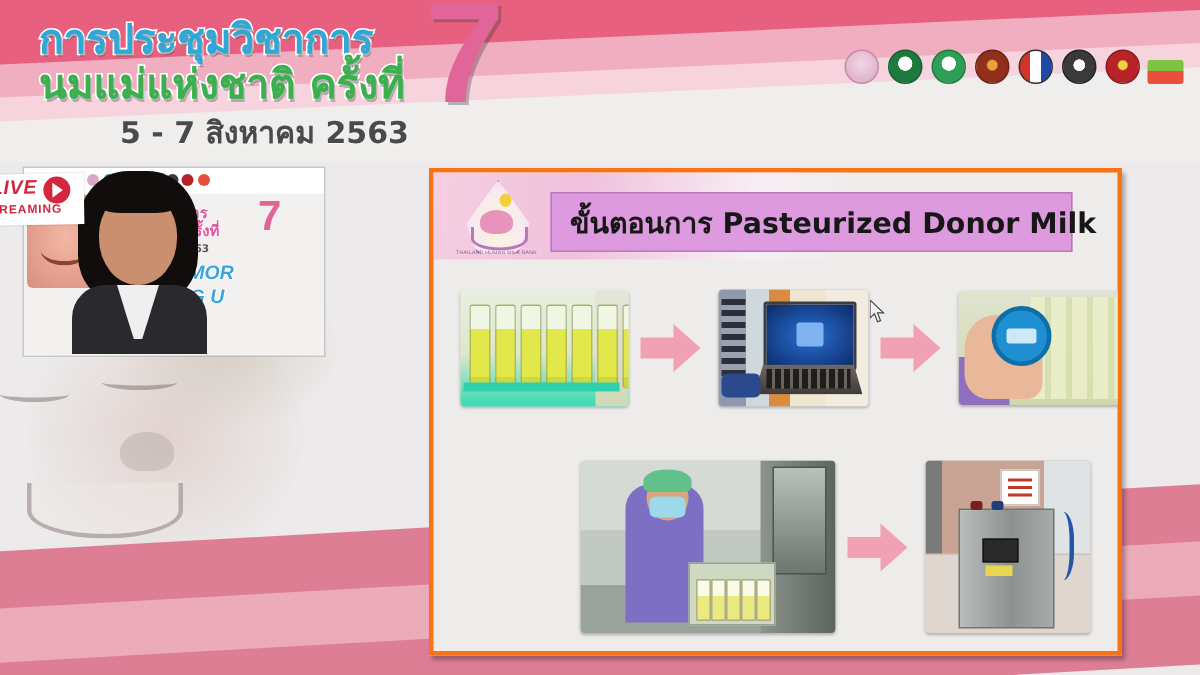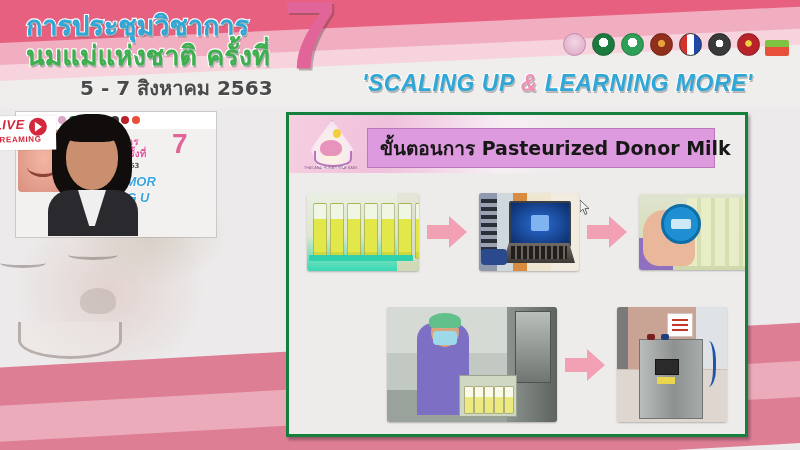--- a/index.html
+++ b/index.html
@@ -136,21 +136,21 @@
        border-left:7px solid #fff;border-top:5px solid transparent;
        border-bottom:5px solid transparent;}
   .live .l2{position:absolute;left:2px;top:19px;font-size:8px;font-weight:bold;
        color:#d2273c;letter-spacing:.6px;}
 
   .speakername{position:absolute;left:48px;top:228px;font-size:14px;
        font-family:"DejaVu Sans",sans-serif;color:#2e2e2e;white-space:nowrap;}
 
   
   .panel{position:absolute;left:286px;top:112px;width:462px;height:325px;
-       background:#eeeceb;border:3px solid #15803d;box-sizing:border-box;
+       background:#eeeceb;border:3px solid #f97316;box-sizing:border-box;
        box-shadow:2px 3px 3px rgba(0,0,0,.3);overflow:hidden;}
   .panel .pinkwash{position:absolute;left:0;top:0;width:280px;height:58px;
        background:linear-gradient(100deg,#f6cfe0 0%,#f0c0dc 35%,#f7eef4 75%,transparent 100%);}
 
   .mblogo{position:absolute;left:14px;top:3px;width:56px;height:58px;}
   .mblogo .drop{position:absolute;left:6px;top:2px;width:44px;height:50px;
        background:radial-gradient(ellipse at 50% 60%,#fdf6d8 0%,#f7e9f2 55%,#eecfe6 100%);
        border:1.6px solid #b877b9;border-radius:50% 50% 50% 50%/62% 62% 38% 38%;
        clip-path:polygon(50% 0,96% 56%,80% 94%,20% 94%,4% 56%);}
   .mblogo .dot{position:absolute;left:30px;top:11px;width:8px;height:9px;
@@ -294,21 +294,20 @@
   <div class="hdr">
     <div class="band1"></div>
     <div class="band2"></div>
     <div class="band3"></div>
 
     <div class="hdr-title1">การประชุมวิชาการ</div>
     <div class="hdr-title2">นมแม่แห่งชาติ ครั้งที่</div>
     <div class="hdr-date">5 - 7 สิงหาคม 2563</div>
     <div class="big7">7</div>
 
-    <div class="slogan"><span>'SCALING UP </span><span class="amp">&amp;</span><span> LEARNING MORE'</span></div>
 
     <div class="orglogos">
       <div class="orglogo ol1">
           <div class="disc"></div>
         </div>
       <div class="orglogo ol2">
           <div class="disc"></div>
         </div>
       <div class="orglogo ol3">
           <div class="disc"></div>

